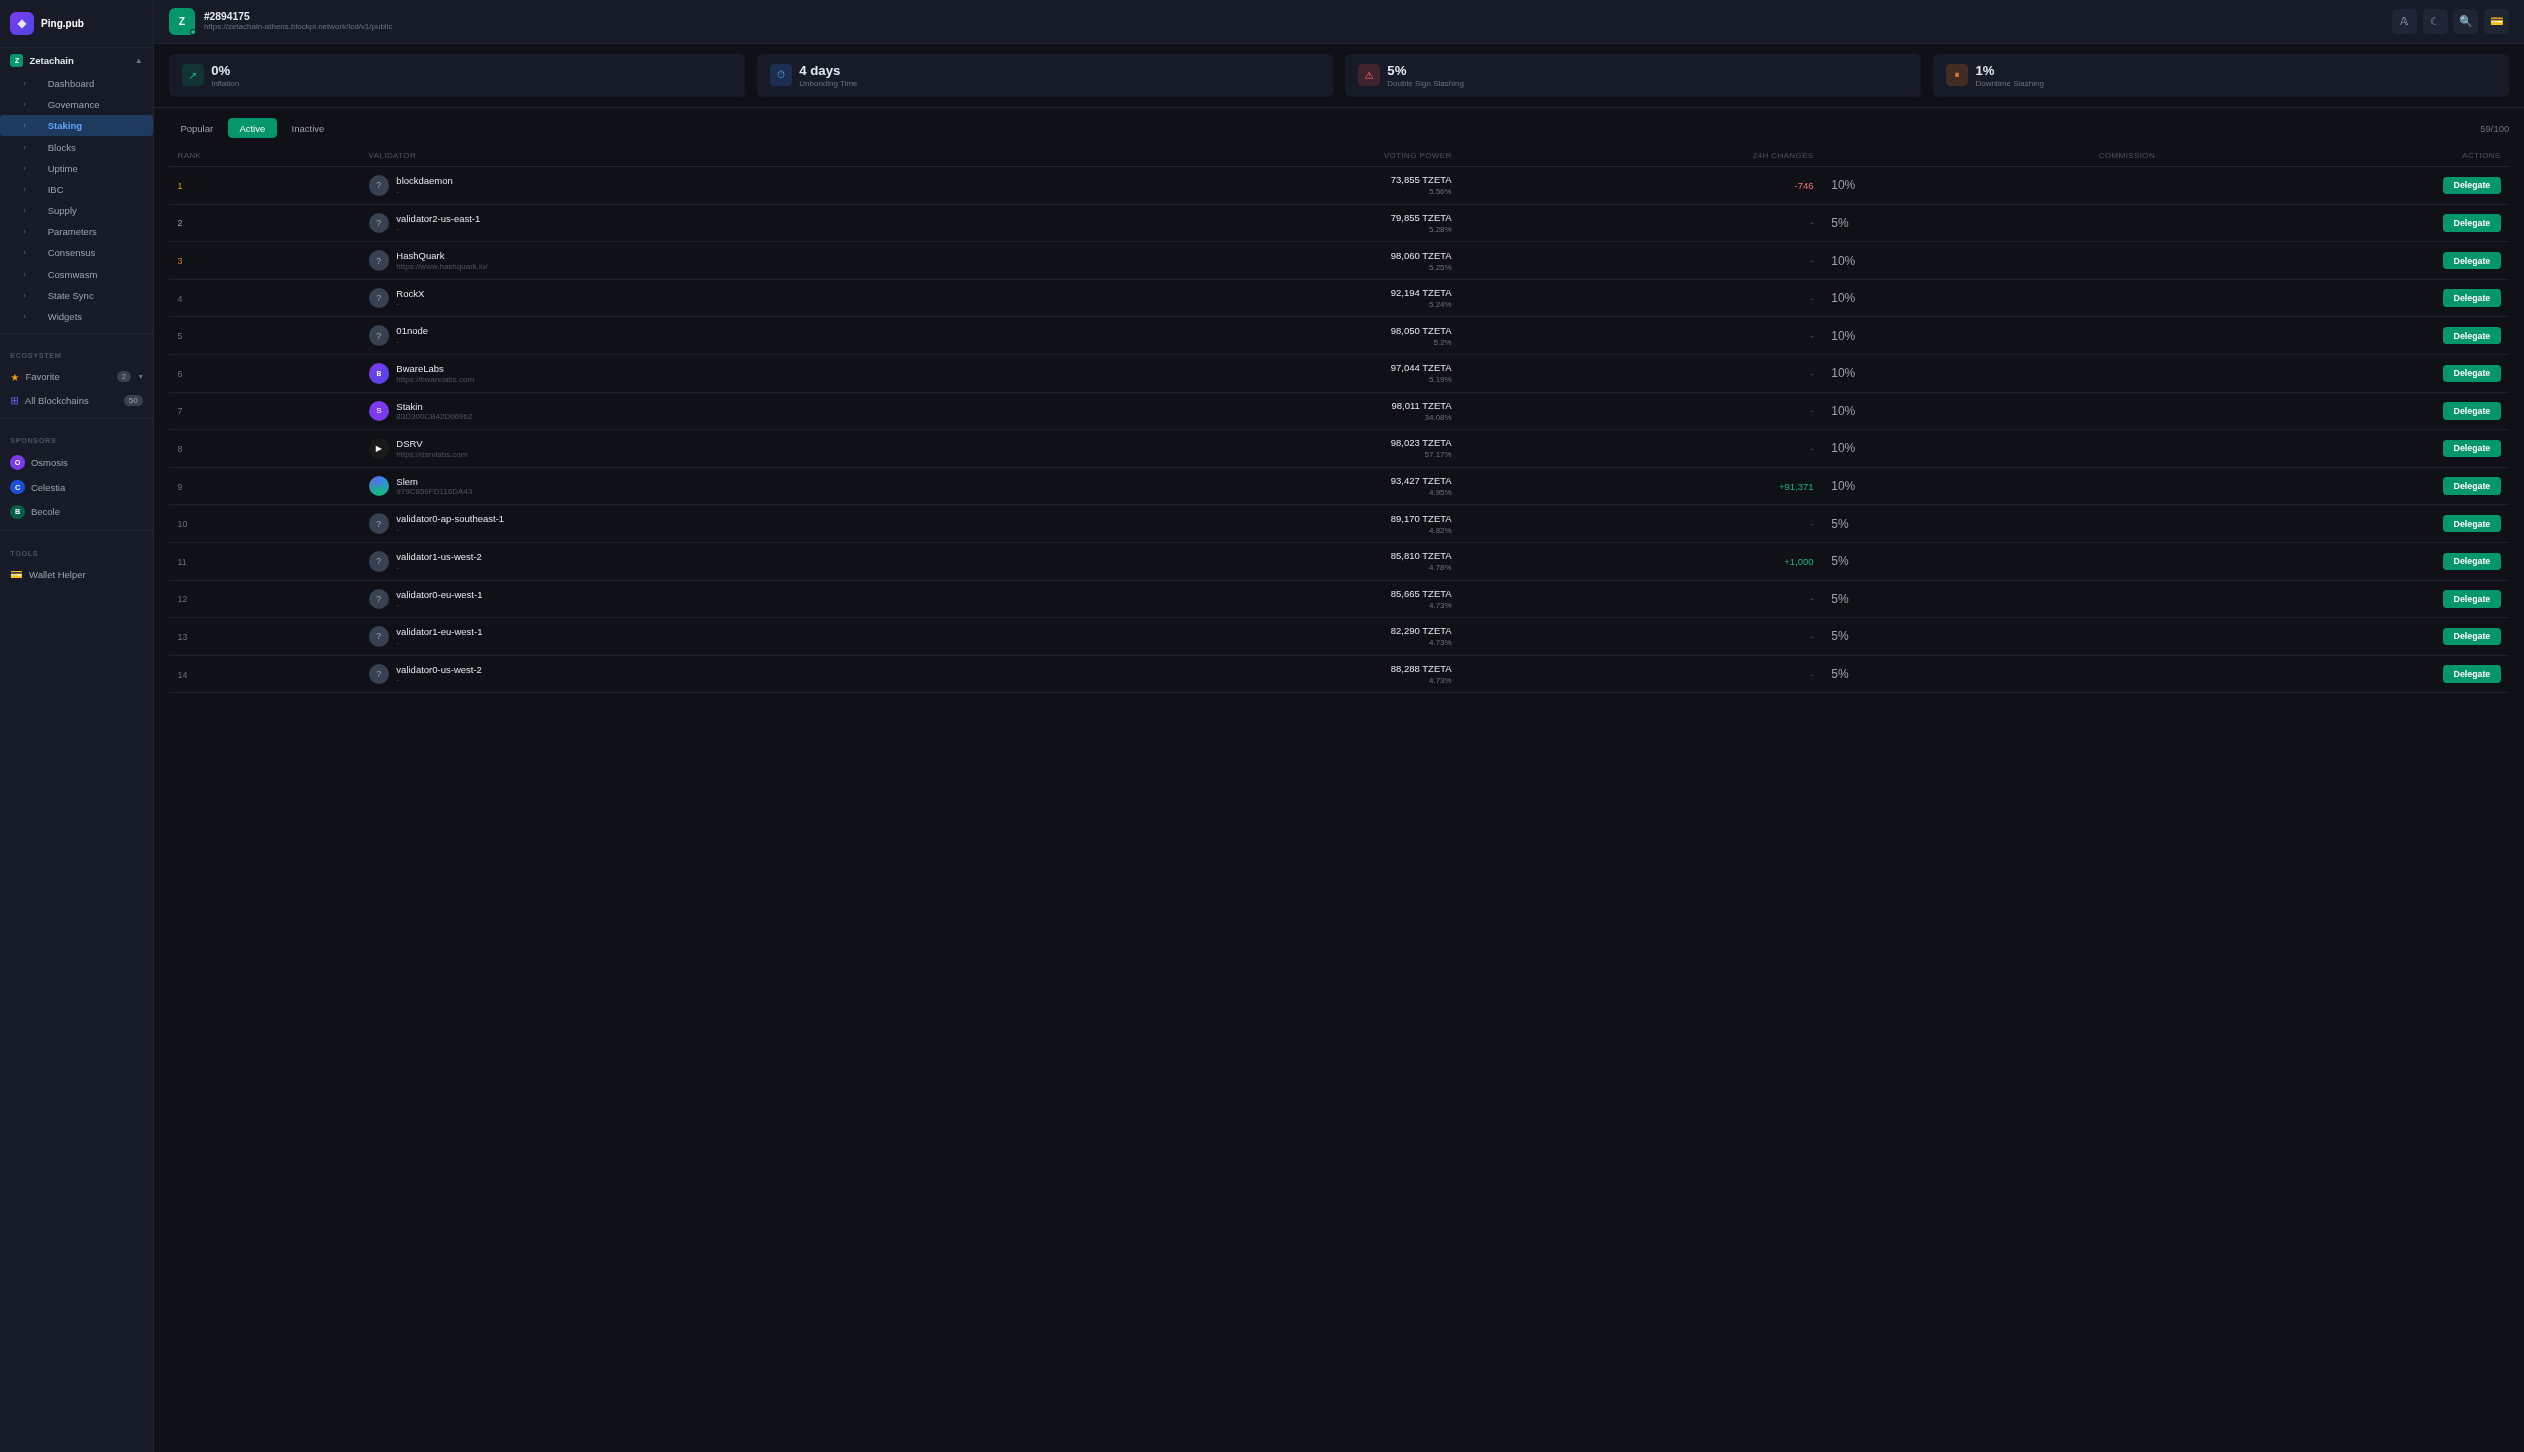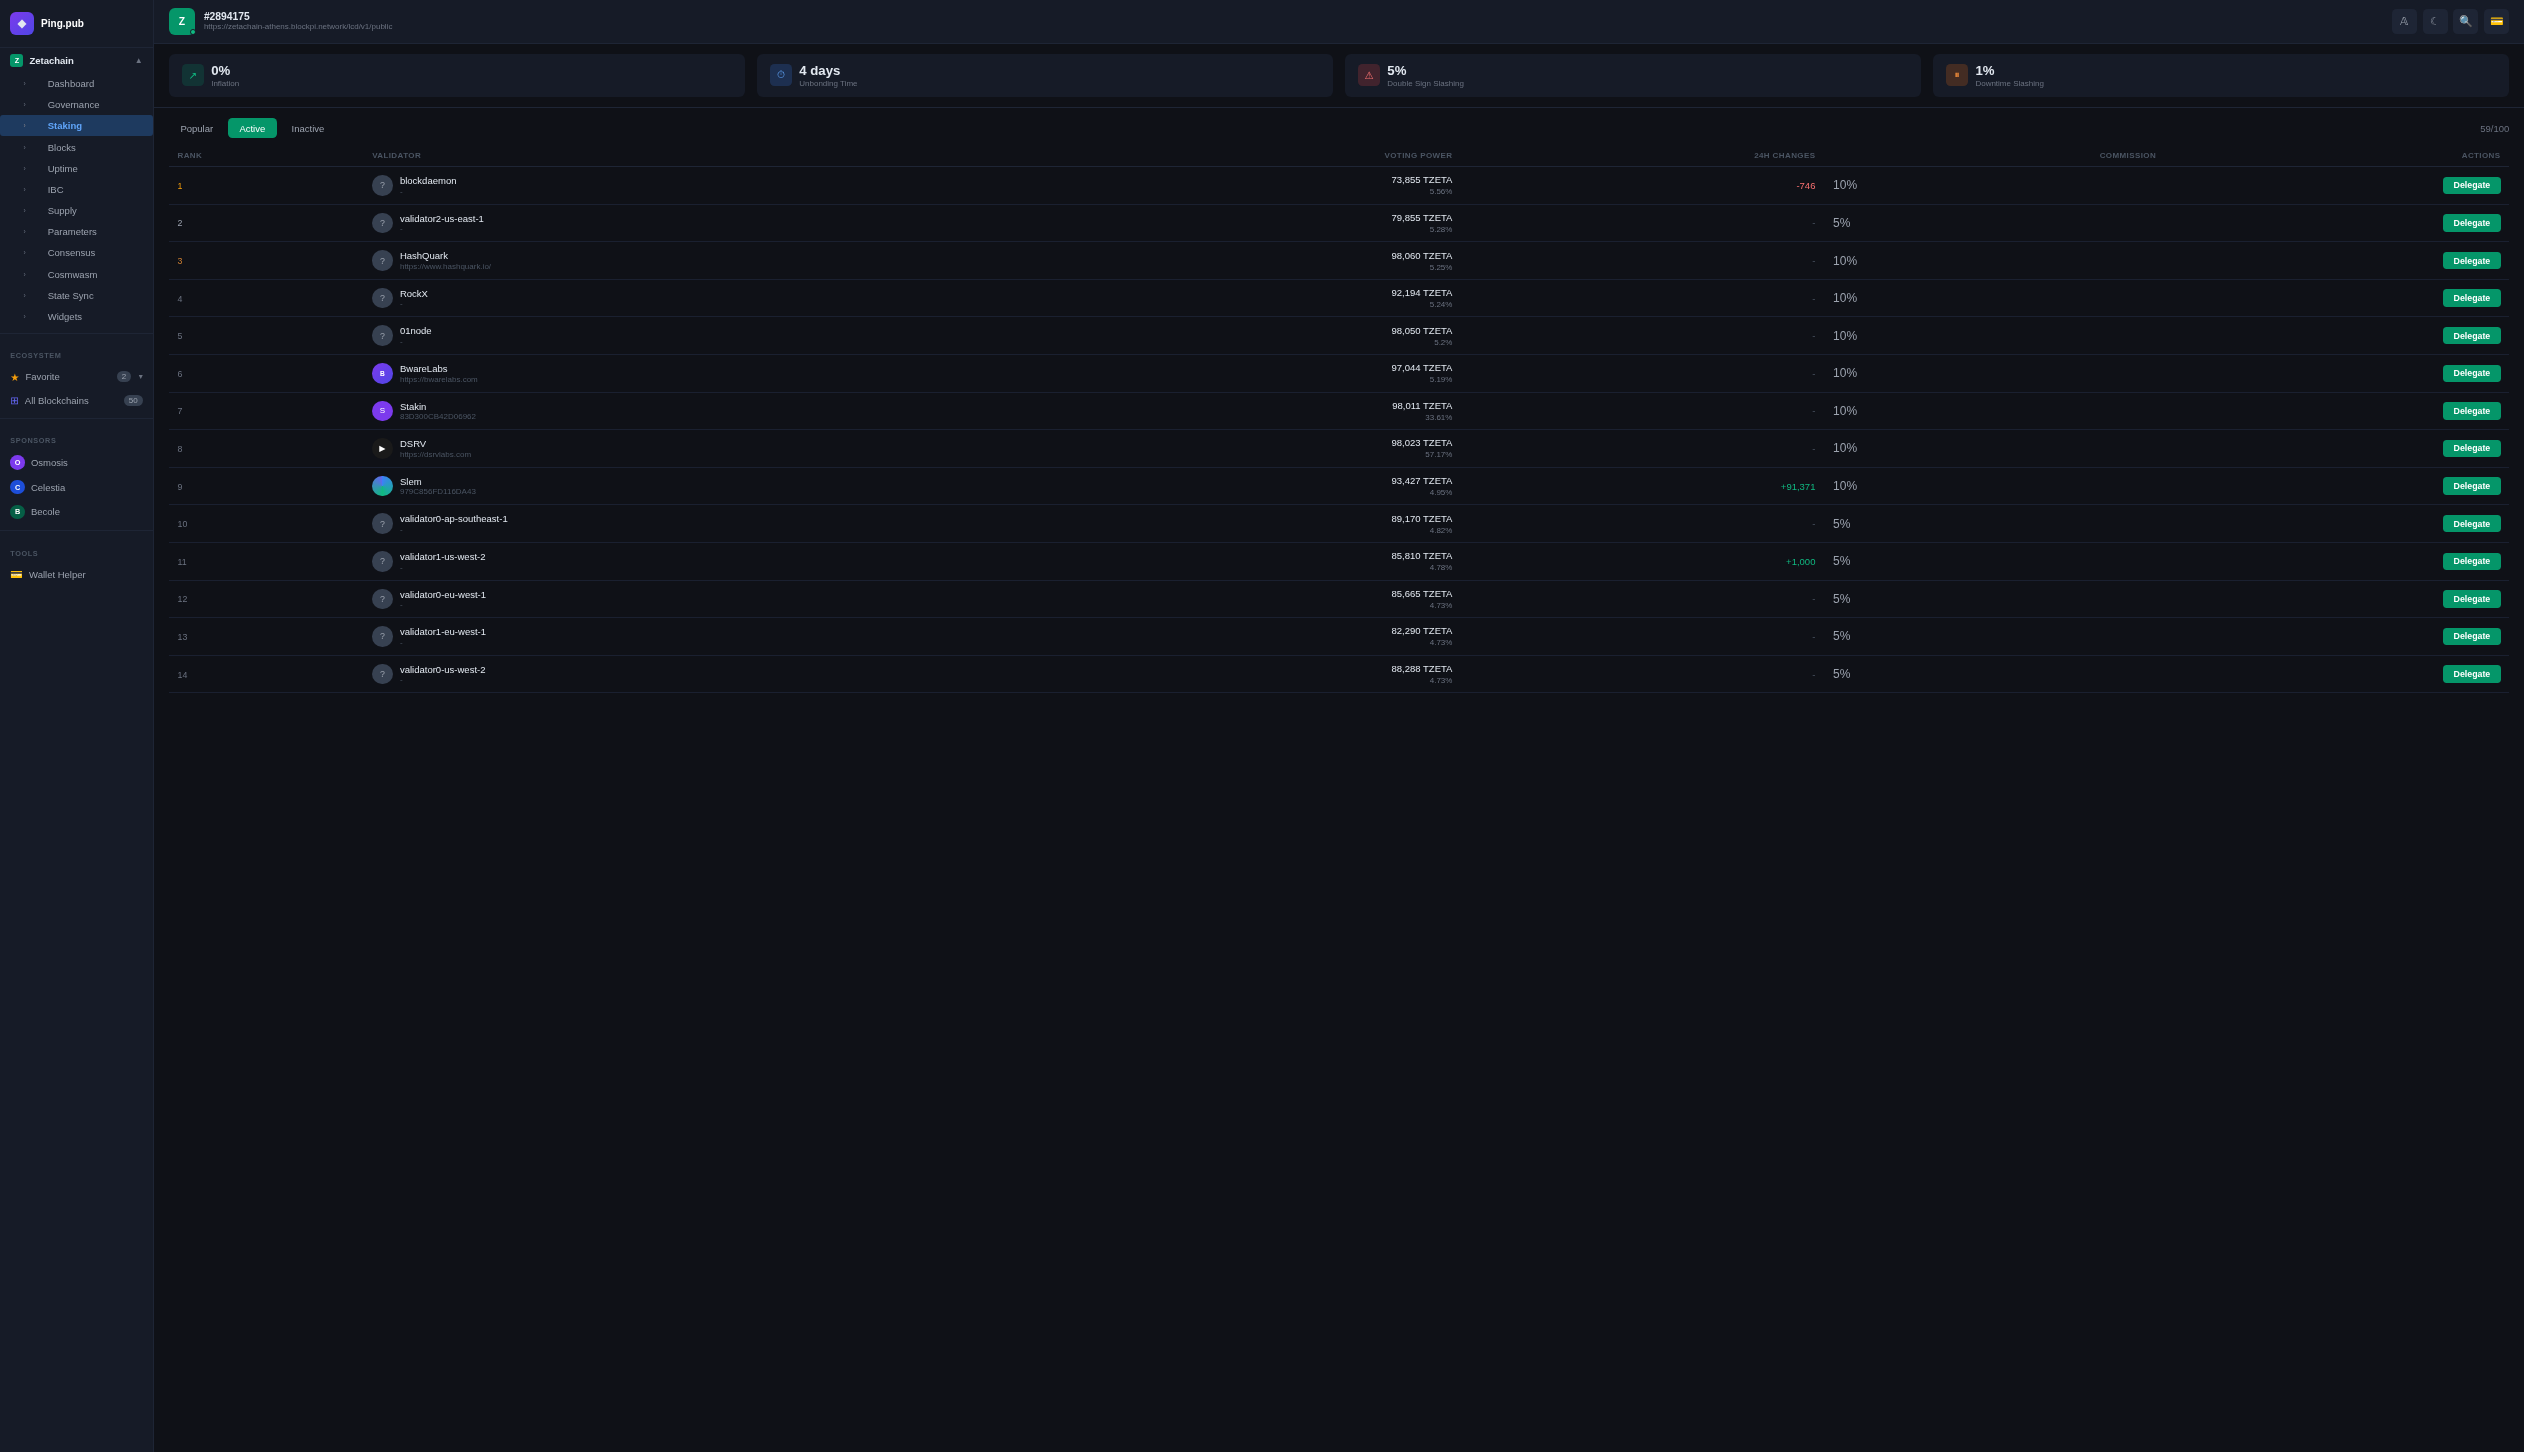--- a/index.html
+++ b/index.html
@@ -247,21 +247,21 @@
 
     
     .validator-table {
       width: 100%;
       border-collapse: collapse;
     }
     .validator-table thead tr th {
       text-align: left;
       padding: 5.9px 8.8px;
       font-size: 8px;
-      font-weight: 700;
+      font-weight: 400;
       color: #4b5563;
       letter-spacing: 0.05em;
       text-transform: uppercase;
       border-bottom: 0.7px solid #1e2535;
     }
     .validator-table thead tr th.right { text-align: right; }
     .validator-table tbody tr {
       border-bottom: 0.7px solid #1a2030;
     }
     .validator-table tbody tr td {
@@ -663,21 +663,21 @@
       <div style="display:flex;align-items:center;gap:7.3px;">
         <div class="validator-avatar stakin">S</div>
         <div>
           <div class="val-name">Stakin</div>
           <div class="val-sub">83D300CB42D06962</div>
         </div>
       </div>
     </td>
     <td class="voting-power">
       <div class="vp-amount">98,011 TZETA</div>
-      <div class="vp-pct">33.61%</div>
+      <div class="vp-pct">34.08%</div>
     </td>
     <td class="change-cell"><span class="change-neutral">-</span></td>
     <td class="commission-cell">10%</td>
     <td class="actions-cell">
       <button class="delegate-btn">Delegate</button>
     </td>
   </tr>
           <tr>
     <td>
       <span class="rank-num ">8</span>

